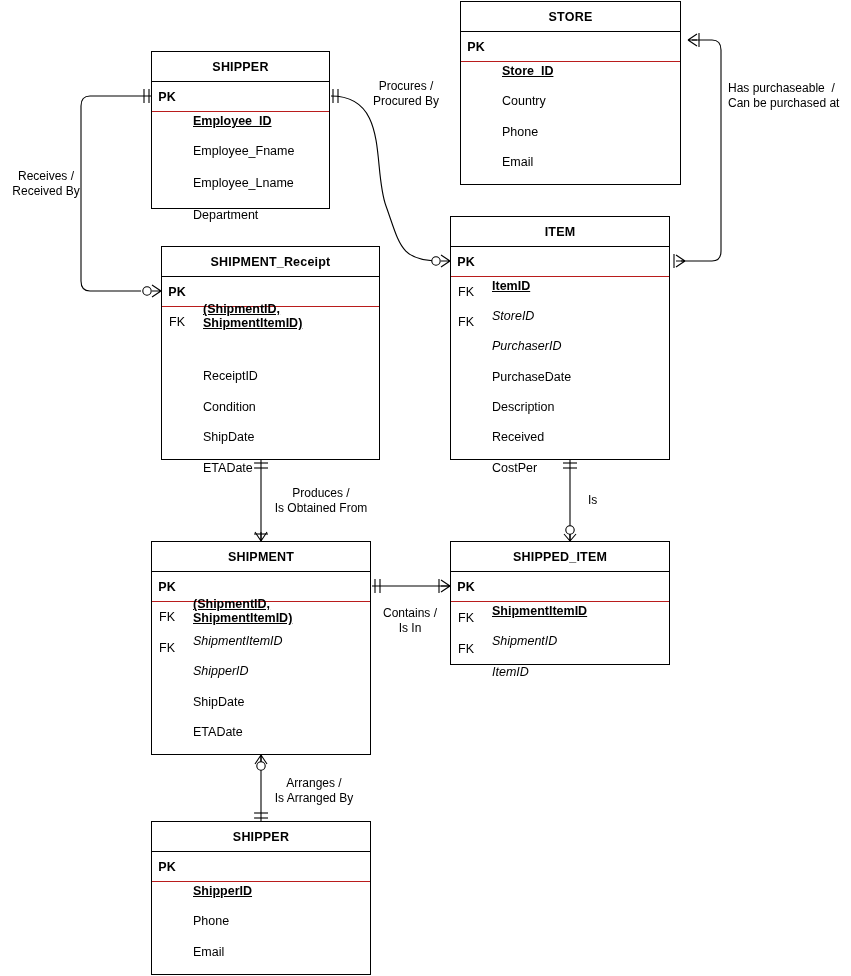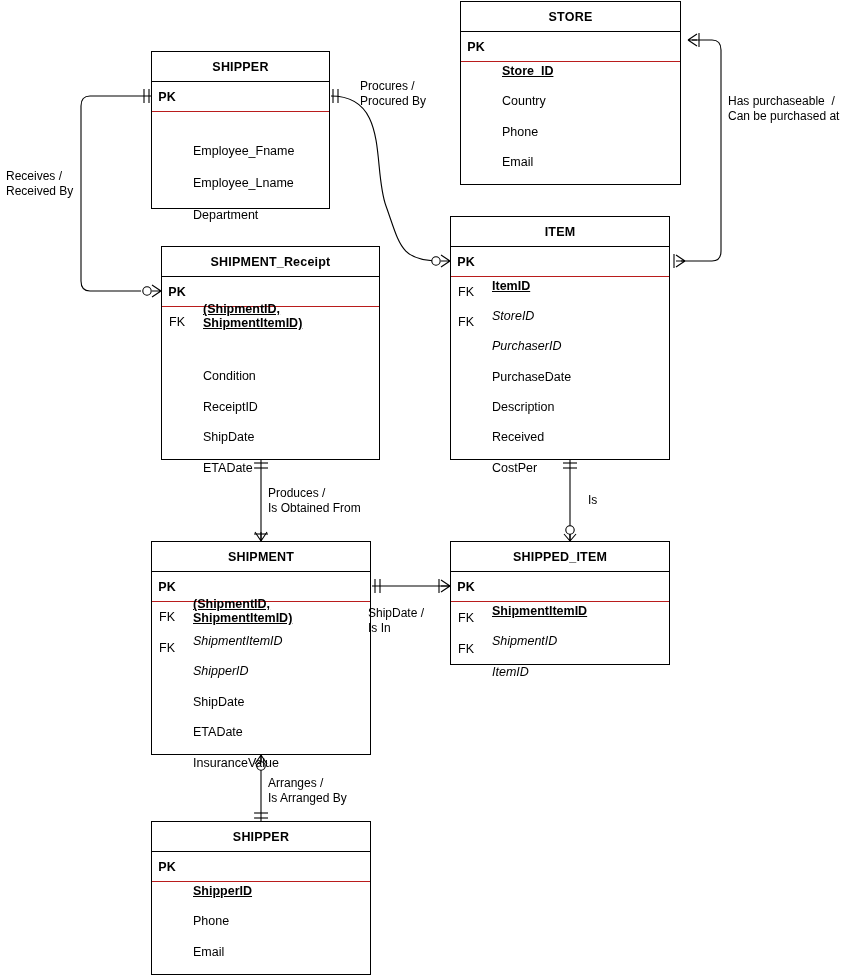--- a/index.html
+++ b/index.html
@@ -53,21 +53,21 @@
   .attr-row .name-cell{border-left:1px solid #000000;}
   .name-cell.fk{font-style:italic;}
 
   .rel-label{
     position:absolute;
     font-size:12px;
     line-height:15px;
     white-space:pre;
     color:#000000;
   }
-  .rel-label.center{}
+  .rel-label.center{text-align:center;}
   .rel-label.left{text-align:left;}
   svg .edge{fill:none;stroke:#000000;stroke-width:1.1;}
   svg .tick{stroke:#000000;stroke-width:1.1;fill:none;}
   svg .dot{fill:#ffffff;stroke:#000000;stroke-width:1.1;}
 </style>
 </head>
 <body>
 
 <div id="canvas">
 
@@ -149,20 +149,21 @@
           <div class="attr-row" style="height: 30.5px;">
             <div class="key-cell" style="width: 30px;"></div>
             <div class="name-cell">Email</div>
           </div>
         </div>
       </div>
       <div class="entity" style="left: 151px; top: 51px; width: 179px; height: 158px;">
         <div class="ent-title" style="height: 30px;">SHIPPER</div>
         <div class="pk-row" style="height: 30px;">
           <div class="key-cell pk" style="width: 30px;">PK</div>
+          <div class="name-cell">Employee_ID</div>
         </div>
         <div class="attr-block" style="height: 96px;">
           <div class="attr-row" style="height: 32px;">
             <div class="key-cell" style="width: 30px;"></div>
             <div class="name-cell">Employee_Fname</div>
           </div>
           <div class="attr-row" style="height: 32px; justify-content: center;">
             <div class="key-cell" style="width: 30px;"></div>
             <div class="name-cell">Employee_Lname</div>
           </div>
@@ -210,25 +211,25 @@
         <div class="pk-row" style="height: 30px;">
           <div class="key-cell pk" style="width: 30px;">PK</div>
           <div class="name-cell">(ShipmentID, ShipmentItemID)</div>
         </div>
         <div class="attr-block" style="height: 152px;">
           <div class="attr-row" style="height: 30.4px;">
             <div class="key-cell" style="width: 30px;">FK</div>
           </div>
           <div class="attr-row" style="height: 30.4px;">
             <div class="key-cell" style="width: 30px;"></div>
+            <div class="name-cell">ReceiptID</div>
+          </div>
+          <div class="attr-row" style="height: 30.4px;">
+            <div class="key-cell" style="width: 30px;"></div>
             <div class="name-cell">Condition</div>
-          </div>
-          <div class="attr-row" style="height: 30.4px;">
-            <div class="key-cell" style="width: 30px;"></div>
-            <div class="name-cell">ReceiptID</div>
           </div>
           <div class="attr-row" style="height: 30.4px;">
             <div class="key-cell" style="width: 30px;"></div>
             <div class="name-cell">ShipDate</div>
           </div>
           <div class="attr-row" style="height: 30.4px;">
             <div class="key-cell" style="width: 30px;"></div>
             <div class="name-cell">ETADate</div>
           </div>
         </div>
@@ -248,24 +249,20 @@
             <div class="key-cell" style="width: 30px;">FK</div>
             <div class="name-cell fk">ShipperID</div>
           </div>
           <div class="attr-row" style="height: 30.4px;">
             <div class="key-cell" style="width: 30px;"></div>
             <div class="name-cell">ShipDate</div>
           </div>
           <div class="attr-row" style="height: 30.4px;">
             <div class="key-cell" style="width: 30px;"></div>
             <div class="name-cell">ETADate</div>
-          </div>
-          <div class="attr-row" style="height: 30.4px;">
-            <div class="key-cell" style="width: 30px;"></div>
-            <div class="name-cell">InsuranceValue</div>
           </div>
         </div>
       </div>
       <div class="entity" style="left: 450px; top: 541px; width: 220px; height: 124px;">
         <div class="ent-title" style="height: 30px;">SHIPPED_ITEM</div>
         <div class="pk-row" style="height: 30px;">
           <div class="key-cell pk" style="width: 30px;">PK</div>
           <div class="name-cell">ShipmentItemID</div>
         </div>
         <div class="attr-block" style="height: 62px;">
@@ -294,19 +291,19 @@
             <div class="key-cell" style="width: 30px;"></div>
             <div class="name-cell">Email</div>
           </div>
         </div>
       </div>
     </div>
 
   <div id="labels">
       <div class="rel-label center" style="left: 6px; top: 169px; width: 80px;"><div>Receives /</div><div>Received By</div></div>
       <div class="rel-label center" style="left: 360px; top: 79px; width: 92px;"><div>Procures /</div><div>Procured By</div></div>
-      <div class="rel-label left" style="left: 728px; top: 94px; width: 120px;"><div>Has purchaseable  /</div><div>Can be purchased at</div></div>
+      <div class="rel-label left" style="left: 728px; top: 81px; width: 120px;"><div>Has purchaseable  /</div><div>Can be purchased at</div></div>
       <div class="rel-label center" style="left: 268px; top: 486px; width: 106px;"><div>Produces /</div><div>Is Obtained From</div></div>
       <div class="rel-label left" style="left: 588px; top: 493px; width: 34px;"><div>Is</div></div>
-      <div class="rel-label center" style="left: 368px; top: 606px; width: 84px;"><div>ShipDate /</div><div>Is In</div></div>
+      <div class="rel-label center" style="left: 368px; top: 606px; width: 84px;"><div>Contains /</div><div>Is In</div></div>
       <div class="rel-label center" style="left: 268px; top: 776px; width: 92px;"><div>Arranges /</div><div>Is Arranged By</div></div>
     </div>
 </div>
 
 </body></html>

